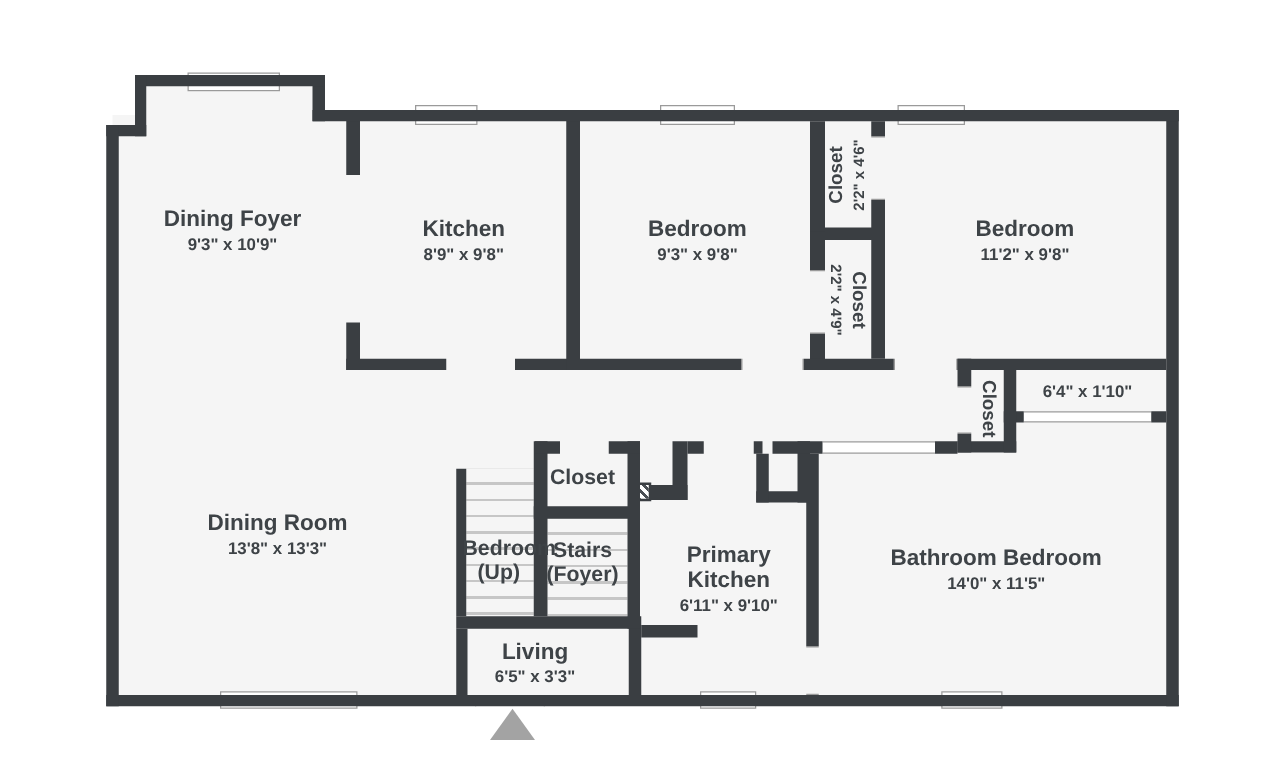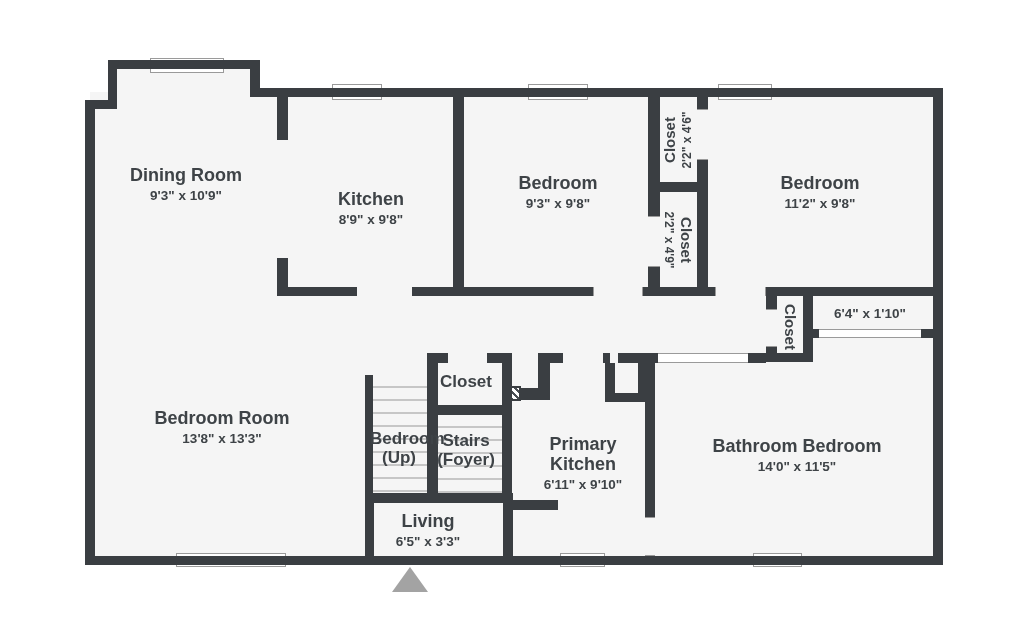--- a/index.html
+++ b/index.html
@@ -99,24 +99,24 @@
     <div class="wall" style="left: 85px; top: 556px; width: 858px; height: 9px;"></div>
     <div class="wall" style="left: 933px; top: 88px; width: 10px; height: 477px;"></div>
     <div class="wall" style="left: 250px; top: 88px; width: 693px; height: 9px;"></div>
     <div class="wall" style="left: 250px; top: 60px; width: 10px; height: 37px;"></div>
     <div class="wall" style="left: 108px; top: 60px; width: 150px; height: 9px;"></div>
     <div class="wall" style="left: 108px; top: 60px; width: 9px; height: 49px;"></div>
     <div class="wall" style="left: 85px; top: 100px; width: 32px; height: 9px;"></div>
     <div class="wall" style="left: 85px; top: 100px; width: 10px; height: 465px;"></div>
 
   <div class="label" style="left:186px;top:184px;width:160px;">
-    <div class="rname">Dining Room</div>
+    <div class="rname">Dining Foyer</div>
     <div class="rdims">9'3" x 10'9"</div>
   </div>
-  <div class="label" style="left:371px;top:208px;width:130px;">
+  <div class="label" style="left:371px;top:192px;width:130px;">
     <div class="rname">Kitchen</div>
     <div class="rdims">8'9" x 9'8"</div>
   </div>
   <div class="label" style="left:558px;top:192px;width:140px;">
     <div class="rname">Bedroom</div>
     <div class="rdims">9'3" x 9'8"</div>
   </div>
   <div class="label vert rot-ccw" style="left:678px;top:140px;width:92px;">
     <div class="rname">Closet</div>
     <div class="rdims">2'2" x 4'6"</div>
@@ -130,21 +130,21 @@
     <div class="rdims">11'2" x 9'8"</div>
   </div>
   <div class="label md" style="left:870px;top:312px;width:160px;">
     <div class="rdims">6'4" x 1'10"</div>
   </div>
   <div class="label vert rot-cw" style="left:790px;top:327px;width:70px;">
     <div class="rname">Closet</div>
 
   </div>
   <div class="label" style="left:222px;top:427px;width:170px;">
-    <div class="rname">Bedroom Room</div>
+    <div class="rname">Dining Room</div>
     <div class="rdims">13'8" x 13'3"</div>
   </div>
   <div class="label md" style="left:466px;top:382px;width:80px;">
     <div class="rname">Closet</div>
 
   </div>
   <div class="label md" style="left:399px;top:448px;width:58px;">
     <div class="rname">Bedroom (Up)</div>
 
   </div>

